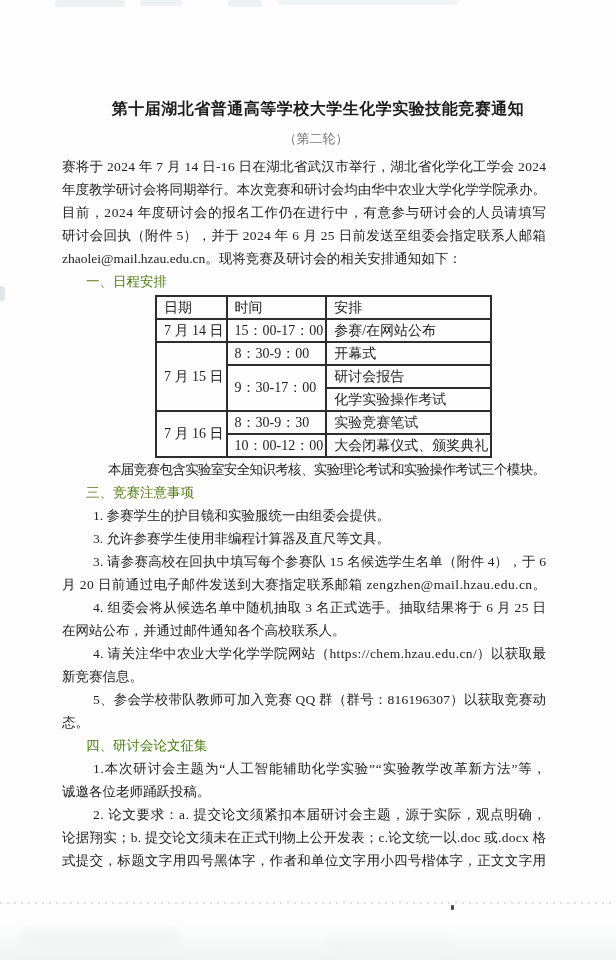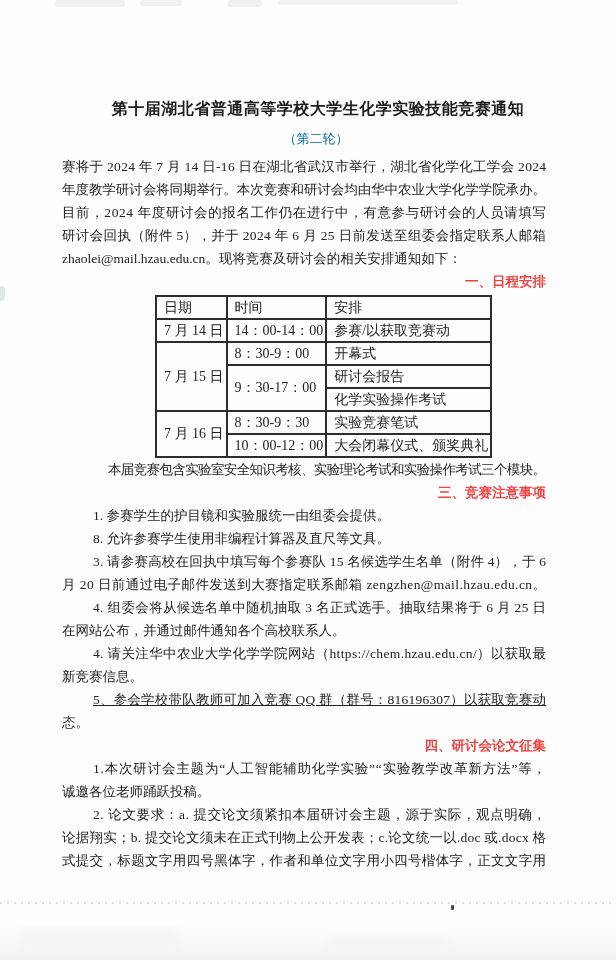--- a/index.html
+++ b/index.html
@@ -11,25 +11,25 @@
     -webkit-font-smoothing:antialiased;
   }
   .page{position:absolute;inset:0;padding:97px 70px 0 62px;box-sizing:border-box;border-radius:17px;}
   .doc-title{
     font-size:16px;font-weight:700;line-height:24px;text-align:center;
     position:relative;left:14px;letter-spacing:.5px;color:#1d1d1d;
     white-space:nowrap;
   }
   .doc-subtitle{
     font-size:13px;line-height:18px;text-align:center;margin-top:9px;
-    position:relative;left:12px;color:#0369a1;white-space:nowrap;
+    position:relative;left:12px;color:#737373;white-space:nowrap;
   }
   .body-text{margin-top:7px;font-size:13.5px;color:#222;}
   .ln{line-height:23px;height:23px;white-space:nowrap;overflow:visible;}
-  .heading{font-weight:700;text-indent:24px;color:#ef4444;text-align:right;}
+  .heading{font-weight:400;text-indent:24px;color:#4d7c0f;}
   .ind-p{text-indent:42px;}
   .ind-p2{text-indent:46px;}
   .ind-item{text-indent:31px;}
   
   table.schedule{
     border-collapse:collapse;margin:2px 0 0 93px;table-layout:fixed;
     font-size:14px;color:#1e1e1e;
   }
   table.schedule td,table.schedule th{
     border:2px solid #2d2d2d;height:21px;padding:0 2px 0 7px;
@@ -85,22 +85,22 @@
 
     <table class="schedule">
       <tbody>
           <tr>
         <th class="col-date">日期</th>
         <th class="col-time">时间</th>
         <th class="col-event">安排</th>
       </tr>
       <tr>
         <td>7 月 14 日</td>
-        <td>14：00-14：00</td>
-        <td>参赛/以获取竞赛动</td>
+        <td>15：00-17：00</td>
+        <td>参赛/在网站公布</td>
       </tr>
       <tr>
         <td rowspan="3">7 月 15 日</td>
         <td>8：30-9：00</td>
         <td>开幕式</td>
       </tr>
       <tr>
         <td rowspan="2">9：30-17：00</td>
         <td>研讨会报告</td>
       </tr>
@@ -116,28 +116,28 @@
         <td>10：00-12：00</td>
         <td>大会闭幕仪式、颁奖典礼</td>
       </tr>
     </tbody>
       </table>
 
     <div class="ln j ind-p2" style="letter-spacing: -0.636364px;">本届竞赛包含实验室安全知识考核、实验理论考试和实验操作考试三个模块。</div>
 
     <div class="ln heading">三、竞赛注意事项</div>
     <div class="ln ind-item">1. 参赛学生的护目镜和实验服统一由组委会提供。</div>
-    <div class="ln ind-item">8. 允许参赛学生使用非编程计算器及直尺等文具。</div>
+    <div class="ln ind-item">3. 允许参赛学生使用非编程计算器及直尺等文具。</div>
     <div class="ln j ind-item" style="letter-spacing: 0.192308px;">3. 请参赛高校在回执中填写每个参赛队 15 名候选学生名单（附件 4），于 6</div>
     <div class="ln j" style="letter-spacing: 0.4325px;">月 20 日前通过电子邮件发送到大赛指定联系邮箱 zengzhen@mail.hzau.edu.cn。</div>
     <div class="ln j ind-item" style="letter-spacing: 0.35625px;">4. 组委会将从候选名单中随机抽取 3 名正式选手。抽取结果将于 6 月 25 日</div>
     <div class="ln">在网站公布，并通过邮件通知各个高校联系人。</div>
     <div class="ln j ind-item" style="letter-spacing: 0.367839px;">4. 请关注华中农业大学化学学院网站（https://chem.hzau.edu.cn/）以获取最</div>
     <div class="ln">新竞赛信息。</div>
-    <div class="ln j ind-item" style="letter-spacing: 0.211538px; text-decoration: underline;">5、参会学校带队教师可加入竞赛 QQ 群（群号：816196307）以获取竞赛动</div>
+    <div class="ln j ind-item" style="letter-spacing: 0.211538px;">5、参会学校带队教师可加入竞赛 QQ 群（群号：816196307）以获取竞赛动</div>
     <div class="ln">态。</div>
 
     <div class="ln heading">四、研讨会论文征集</div>
     <div class="ln j ind-item" style="letter-spacing: 0.806066px;">1.本次研讨会主题为“人工智能辅助化学实验”“实验教学改革新方法”等，</div>
     <div class="ln">诚邀各位老师踊跃投稿。</div>
     <div class="ln j ind-item" style="letter-spacing: 0.621429px;">2. 论文要求：a. 提交论文须紧扣本届研讨会主题，源于实际，观点明确，</div>
     <div class="ln j" style="letter-spacing: 0.236151px;">论据翔实；b. 提交论文须未在正式刊物上公开发表；c.论文统一以.doc 或.docx 格</div>
     <div class="ln j" style="letter-spacing: 0.338235px;">式提交，标题文字用四号黑体字，作者和单位文字用小四号楷体字，正文文字用</div>
 
   </div>

